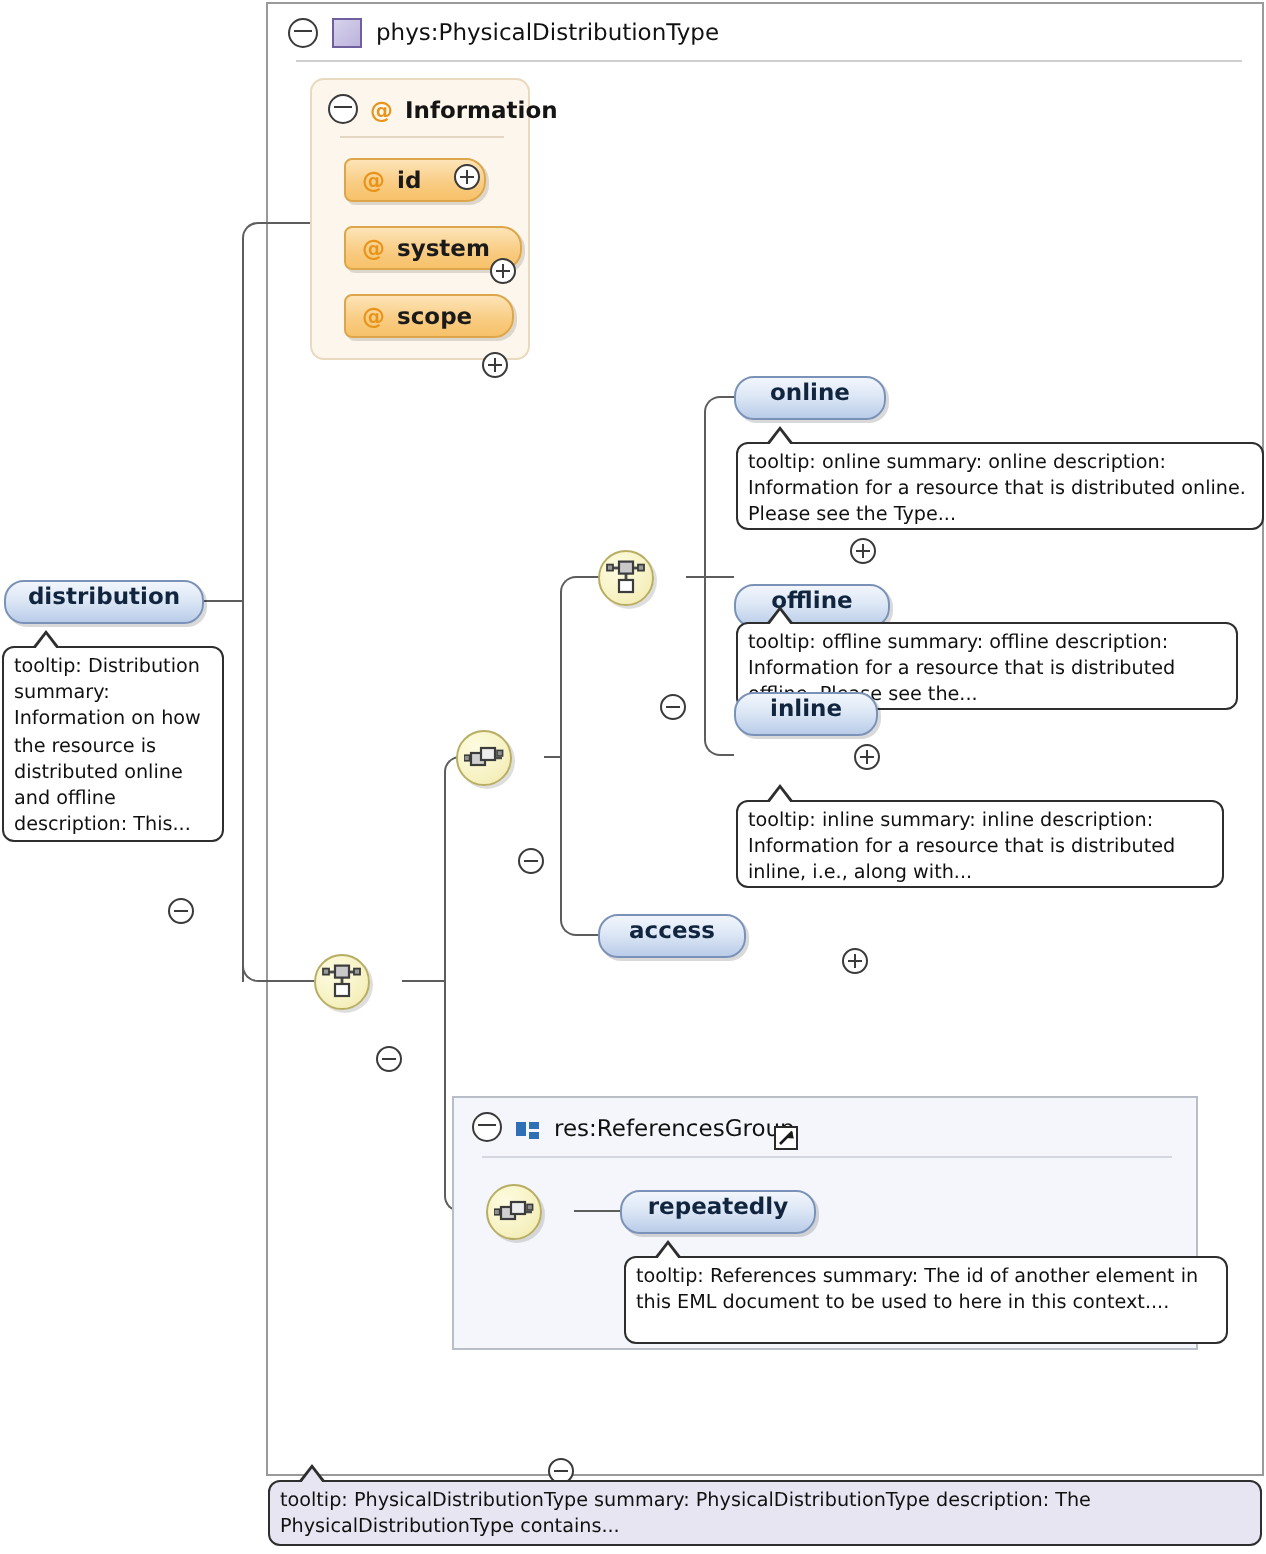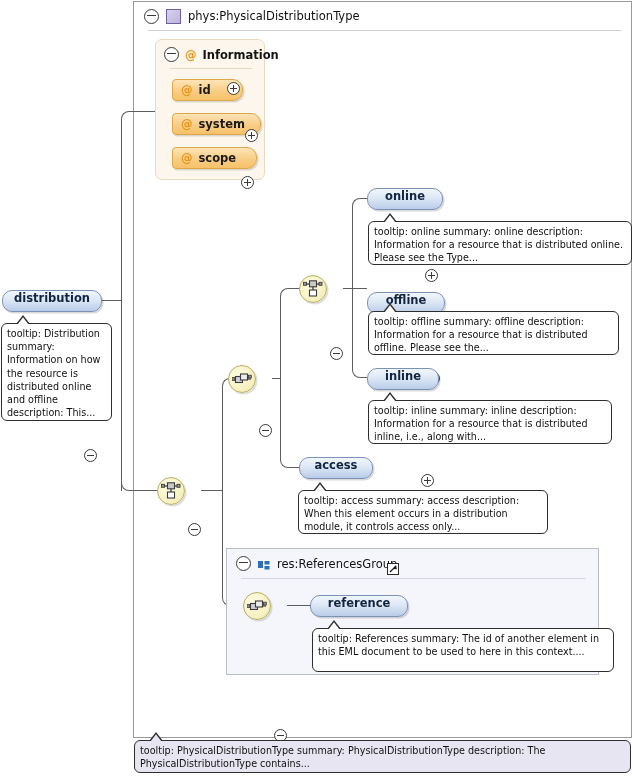--- a/index.html
+++ b/index.html
@@ -343,39 +343,34 @@
   <div class="elem-pill" style="left:367px; top:292px; width:56px;">
     <span class="label">offline</span>
   </div>
   <div class="circ plus abs" style="left:427px; top:281px;"></div>
   <div class="tooltip" style="left:368px; top:311px; width:251px; height:44px;">
     <span class="notch"></span>
     <span class="notch-fill"></span>
     <span>tooltip: offline summary: offline description: Information for a resource that is distributed offline. Please see the...</span>
   </div>
 
-  <div class="elem-pill" style="left:367px; top:368px; width:50px;">
+  <div class="elem-pill" style="left:367px; top:346px; width:50px;">
     <span class="label">inline</span>
   </div>
   <div class="circ plus abs" style="left:421px; top:370px;"></div>
   <div class="tooltip" style="left:368px; top:400px; width:244px; height:44px;">
     <span class="notch"></span>
     <span class="notch-fill"></span>
     <span>tooltip: inline summary: inline description: Information for a resource that is distributed inline, i.e., along with...</span>
   </div>
 
   <div class="elem-pill" style="left:299px; top:457px; width:52px;">
     <span class="label">access</span>
   </div>
   <div class="circ plus abs" style="left:355px; top:460px;"></div>
-  <div class="tooltip" style="left:298px; top:490px; width:250px; height:44px;">
-    <span class="notch"></span>
-    <span class="notch-fill"></span>
-    <span>tooltip: access summary: access description: When this element occurs in a distribution module, it controls access only...</span>
-  </div>
 
   <div class="abs group-box" style="left:226px; top:548px; width:373px; height:127px;">
     <div class="group-header">
       <div class="circ"></div>
       <span class="group-icon">
         <svg width="12" height="12" viewBox="0 0 12 12">
           <rect x="0" y="0" width="5" height="7" fill="#2f6fb5"></rect>
           <rect x="6.5" y="0" width="5" height="3.5" fill="#2f6fb5"></rect>
           <rect x="6.5" y="5" width="5" height="3.5" fill="#2f6fb5"></rect>
         </svg>
@@ -398,21 +393,21 @@
       <rect x="3.5" y="7.5" width="7" height="6" fill="#d0d0d0" stroke="#3c3c3c" stroke-width="1.1"></rect>
       <rect x="8.5" y="5" width="7" height="6" fill="#ededed" stroke="#3c3c3c" stroke-width="1.1"></rect>
       <rect x="0" y="8.6" width="2.8" height="2.8" fill="#8f8f8f" stroke="#3c3c3c" stroke-width="0.8"></rect>
       <rect x="16.5" y="6.2" width="2.8" height="2.8" fill="#8f8f8f" stroke="#3c3c3c" stroke-width="0.8"></rect>
     </svg>
   </div>
   <div class="circ abs" style="left:274px; top:599px;"></div>
   <div class="line-h" style="left:287px; top:605px; width:23px;"></div>
 
   <div class="elem-pill" style="left:310px; top:595px; width:76px;">
-    <span class="label">reference</span>
+    <span class="label">repeatedly</span>
   </div>
   <div class="circ plus abs" style="left:390px; top:598px;"></div>
   <div class="tooltip" style="left:312px; top:628px; width:302px; height:44px;">
     <span class="notch"></span>
     <span class="notch-fill"></span>
     <span>tooltip: References summary: The id of another element in this EML document to be used to here in this context....</span>
   </div>
 
 
   <div class="elem-pill" style="left:2px; top:290px; width:78px;">

